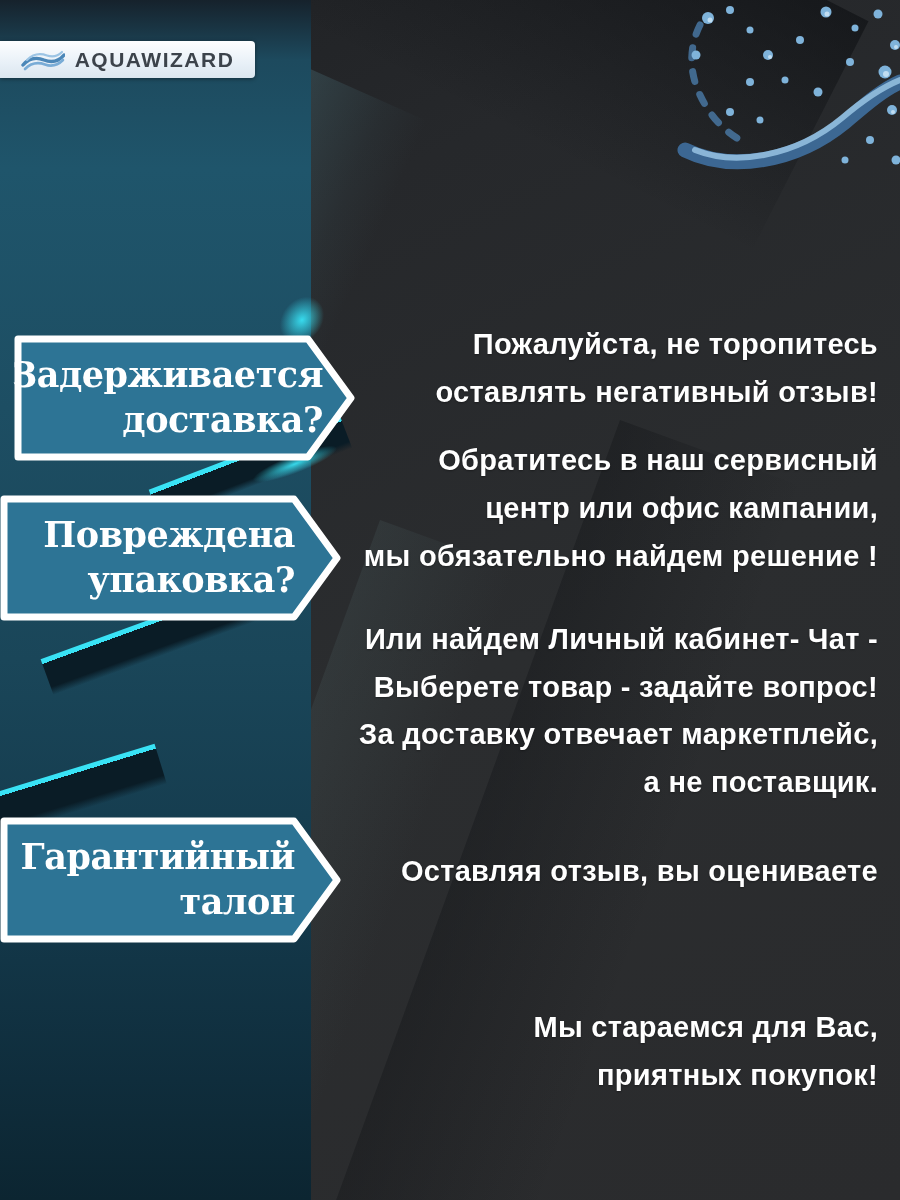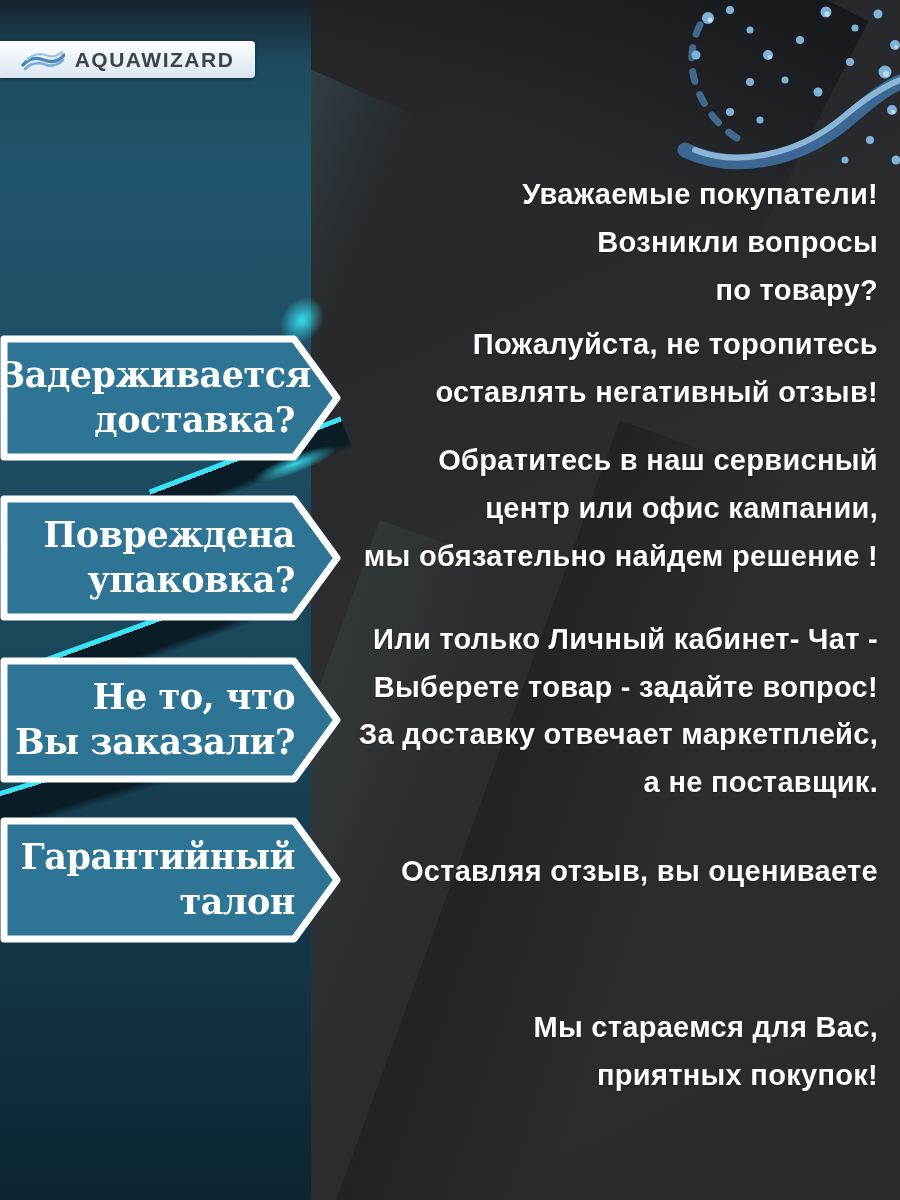--- a/index.html
+++ b/index.html
@@ -108,79 +108,65 @@
     <g fill="#c9e2f4" opacity="0.9">
       <circle cx="110" cy="20" r="2.5"></circle>
         <circle cx="227" cy="14" r="2.5"></circle>
         <circle cx="286" cy="74" r="3"></circle>
       <circle cx="296" cy="47" r="2"></circle>
         <circle cx="170" cy="57" r="2"></circle>
         <circle cx="293" cy="112" r="2"></circle>
     </g>
   </svg>
 
-  <div class="banner" style="top:335px;">
+  <div class="banner" style="top:335px;padding-left:28px;">
     <svg viewBox="0 0 341 126">
       <polygon points="4,4 294,4 337,63 294,122 4,122" stroke="#ffffff" stroke-width="7" stroke-linejoin="round" fill="#2d7495"></polygon>
     </svg>
     <div class="banner-text">
       <div>Задерживается</div>
       <div>доставка?</div>
     </div>
   </div>
 
   <div class="banner" style="top:495px;">
     <svg viewBox="0 0 341 126">
       <polygon points="4,4 294,4 337,63 294,122 4,122" stroke="#ffffff" stroke-width="7" stroke-linejoin="round" fill="#2d7495"></polygon>
     </svg>
     <div class="banner-text">
       <div>Повреждена</div>
       <div>упаковка?</div>
     </div>
   </div>
 
-  <div class="banner" style="top:657px;">
-    <svg viewBox="0 0 341 126">
-      <polygon points="4,4 294,4 337,63 294,122 4,122" stroke="#ffffff" stroke-width="7" stroke-linejoin="round" fill="#2d7495"></polygon>
-    </svg>
-    <div class="banner-text">
-      <div>Не то, что</div>
-      <div>Вы заказали?</div>
-    </div>
-  </div>
 
   <div class="banner" style="top:817px;">
     <svg viewBox="0 0 341 126">
       <polygon points="4,4 294,4 337,63 294,122 4,122" stroke="#ffffff" stroke-width="7" stroke-linejoin="round" fill="#2d7495"></polygon>
     </svg>
     <div class="banner-text">
       <div>Гарантийный</div>
       <div>талон</div>
     </div>
   </div>
 
-  <div class="msg" style="top:170px;">
-    <div>Уважаемые покупатели!</div>
-    <div>Возникли вопросы</div>
-    <div>по товару?</div>
-  </div>
 
   <div class="msg" style="top:436px;">
     <div>Обратитесь в наш сервисный</div>
     <div>центр или офис кампании,</div>
     <div>мы обязательно найдем решение !</div>
   </div>
 
   <div class="msg" style="top:320px;">
     <div>Пожалуйста, не торопитесь</div>
     <div>оставлять негативный отзыв!</div>
   </div>
 
   <div class="msg" style="top:615px;">
-    <div>Или только Личный кабинет- Чат -</div>
+    <div>Или найдем Личный кабинет- Чат -</div>
     <div>Выберете товар - задайте вопрос!</div>
   </div>
 
   <div class="msg" style="top:710px;">
     <div>За доставку отвечает маркетплейс,</div>
     <div>а не поставщик.</div>
   </div>
 
   <div class="msg" style="top:847px;">
     <div>Оставляя отзыв, вы оцениваете</div>

